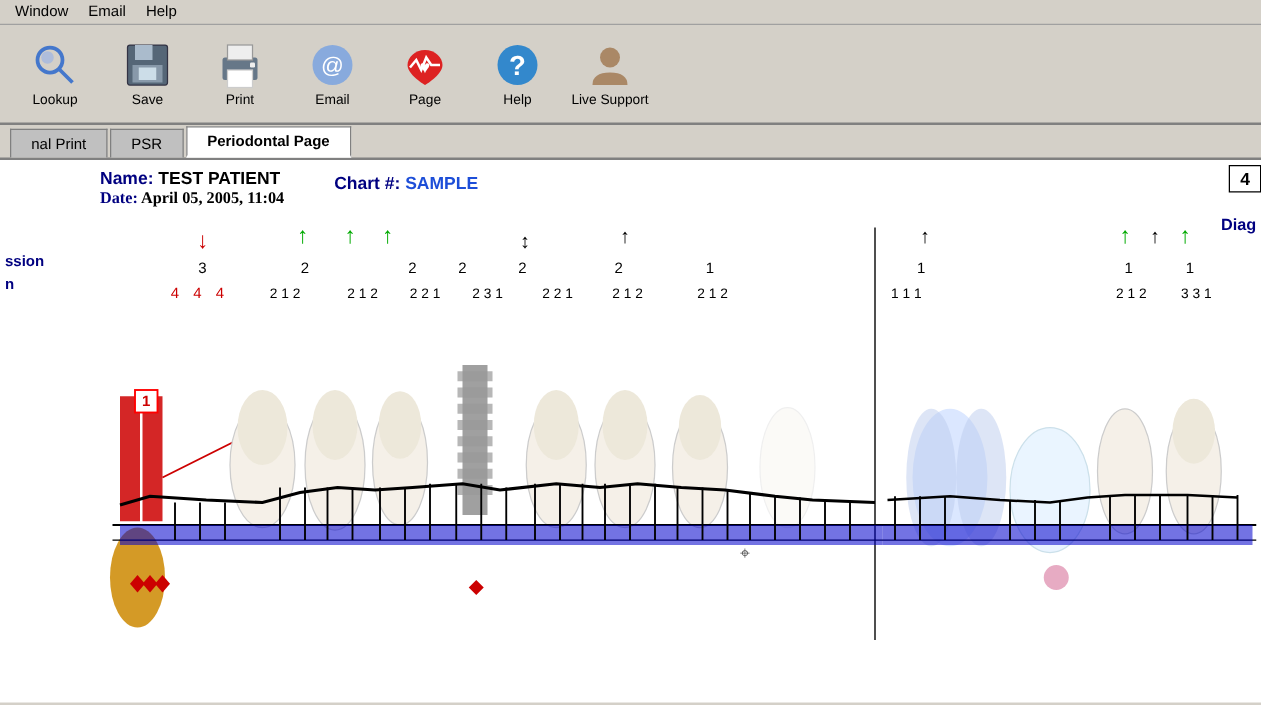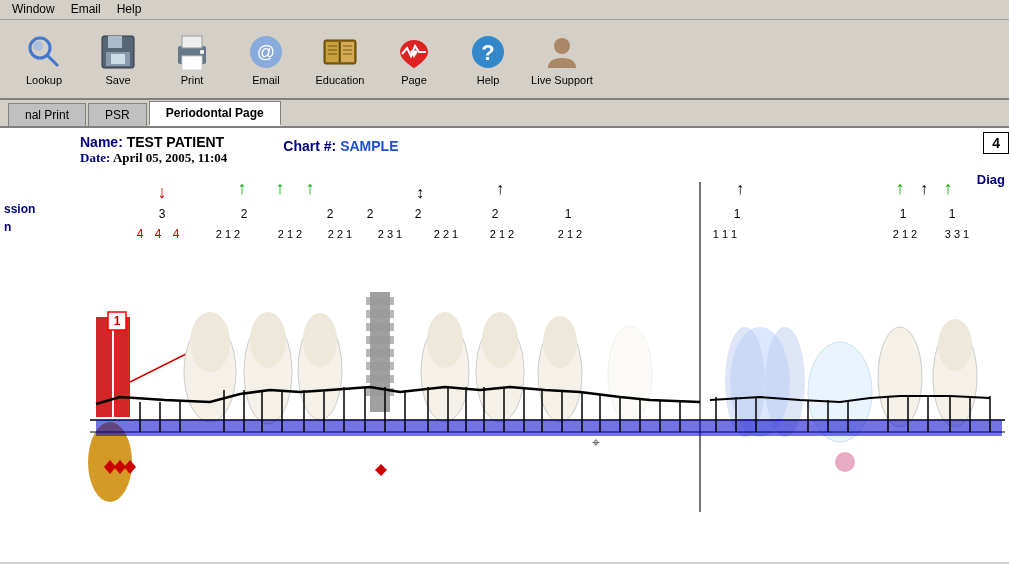--- a/index.html
+++ b/index.html
@@ -73,37 +73,20 @@
   <div class="toolbar-btn">
     <div class="toolbar-icon">
       <svg width="40" height="40" viewBox="0 0 40 40">
         <circle cx="20" cy="20" r="16" fill="#88aadd"></circle>
         <text x="20" y="26" text-anchor="middle" font-size="18" fill="white">@</text>
       </svg>
     </div>
     <div class="toolbar-label">Email</div>
   </div>
 
-  <div class="toolbar-btn">
-    <div class="toolbar-icon">
-      <svg width="40" height="40" viewBox="0 0 40 40">
-        <rect x="4" y="8" width="32" height="24" rx="2" fill="#8b6914" stroke="#5c4400"></rect>
-        <rect x="6" y="10" width="13" height="20" fill="#c8a040"></rect>
-        <rect x="21" y="10" width="13" height="20" fill="#d4aa55"></rect>
-        <line x1="19.5" y1="10" x2="19.5" y2="30" stroke="#5c4400" stroke-width="1.5"></line>
-        <rect x="8" y="13" width="9" height="2" fill="#5c4400" opacity="0.4"></rect>
-        <rect x="8" y="17" width="9" height="2" fill="#5c4400" opacity="0.4"></rect>
-        <rect x="8" y="21" width="9" height="2" fill="#5c4400" opacity="0.4"></rect>
-        <rect x="23" y="13" width="9" height="2" fill="#5c4400" opacity="0.4"></rect>
-        <rect x="23" y="17" width="9" height="2" fill="#5c4400" opacity="0.4"></rect>
-        <rect x="23" y="21" width="9" height="2" fill="#5c4400" opacity="0.4"></rect>
-      </svg>
-    </div>
-    <div class="toolbar-label">Education</div>
-  </div>
 
   <div class="toolbar-btn">
     <div class="toolbar-icon">
       <svg width="40" height="40" viewBox="0 0 40 40">
         <path d="M20 8 C12 8 6 14 6 20 C6 28 20 36 20 36 C20 36 34 28 34 20 C34 14 28 8 20 8Z" fill="#dd2222"></path>
         <text x="20" y="26" text-anchor="middle" font-size="14" fill="white" font-weight="bold">♥</text>
         <polyline points="8,22 13,16 17,24 21,14 25,20 32,20" fill="none" stroke="white" stroke-width="2"></polyline>
       </svg>
     </div>
     <div class="toolbar-label">Page</div>
@@ -133,21 +116,21 @@
 
 <div class="tabs">
   <div class="tab">nal Print</div>
   <div class="tab">PSR</div>
   <div class="tab active">Periodontal Page</div>
 </div>
 
 <div class="main">
   <div style="position:relative; width:100%; height:100%;">
 
-    <div style="display:flex; align-items:flex-start; padding: 6px 10px 0 80px; gap:56px;">
+    <div style="display:flex; align-items:flex-start; padding: 6px 10px 0 80px; gap:40px;">
       <div>
         <div style="color:#000080; font-size:14px; font-weight:bold;">
           <span>Name:</span>
           <span style="color:#000;">TEST  PATIENT</span>
         </div>
         <div style="color:#000080; font-size:13px; font-weight:bold;font-family:Liberation Serif, serif;">
           <span>Date:</span>
           <span style="color:#000;">April 05, 2005, 11:04</span>
         </div>
       </div>

